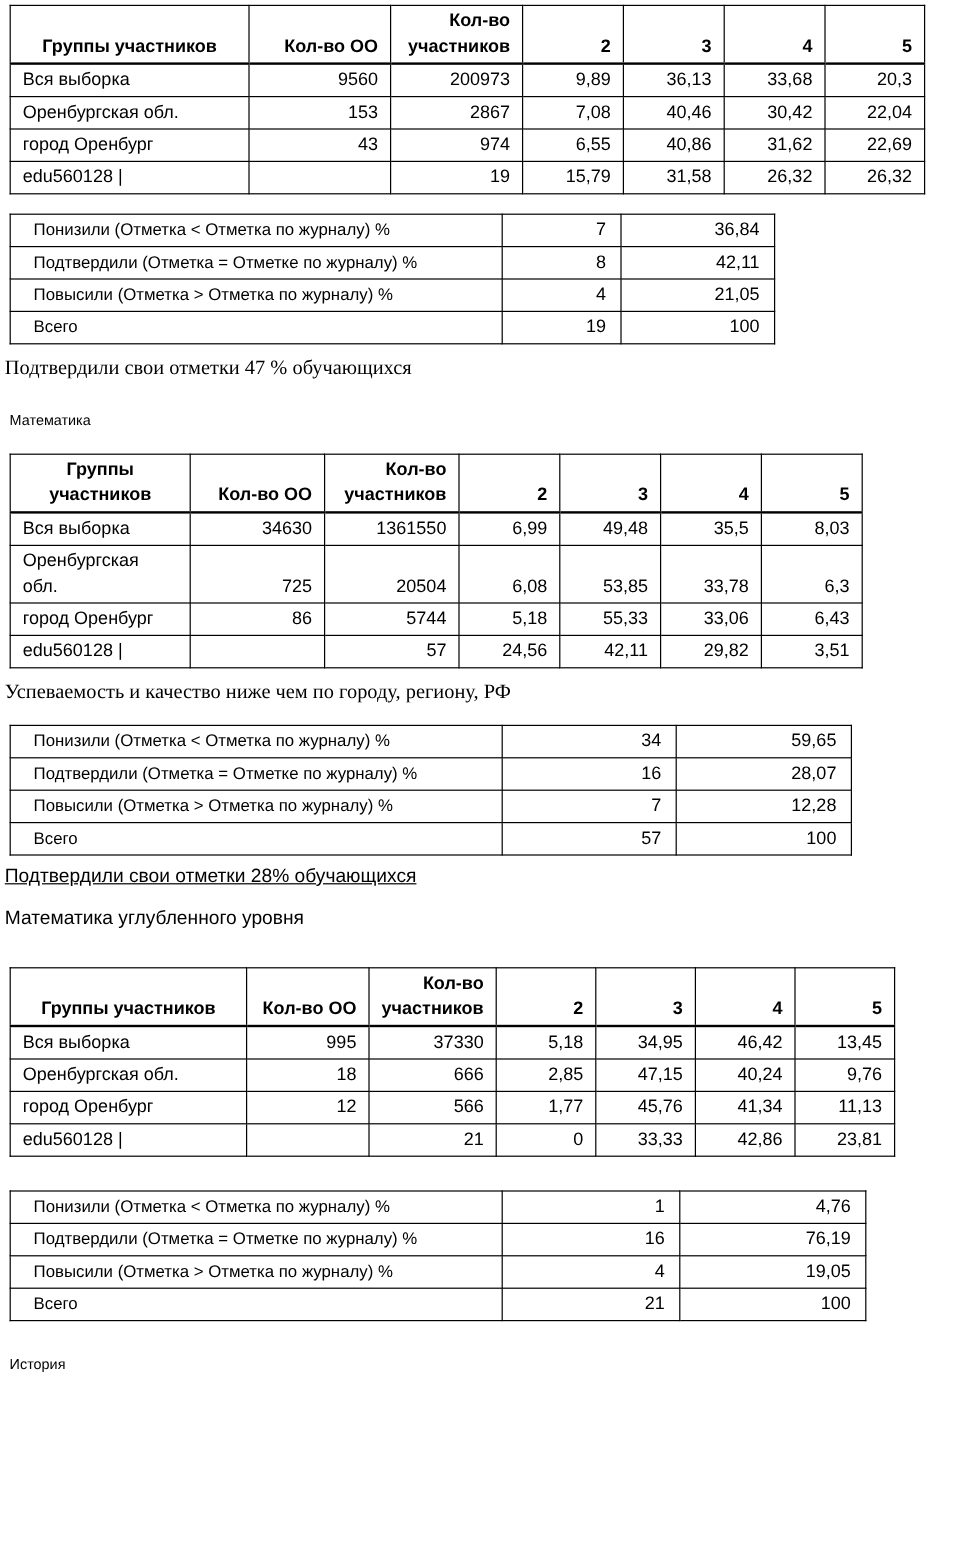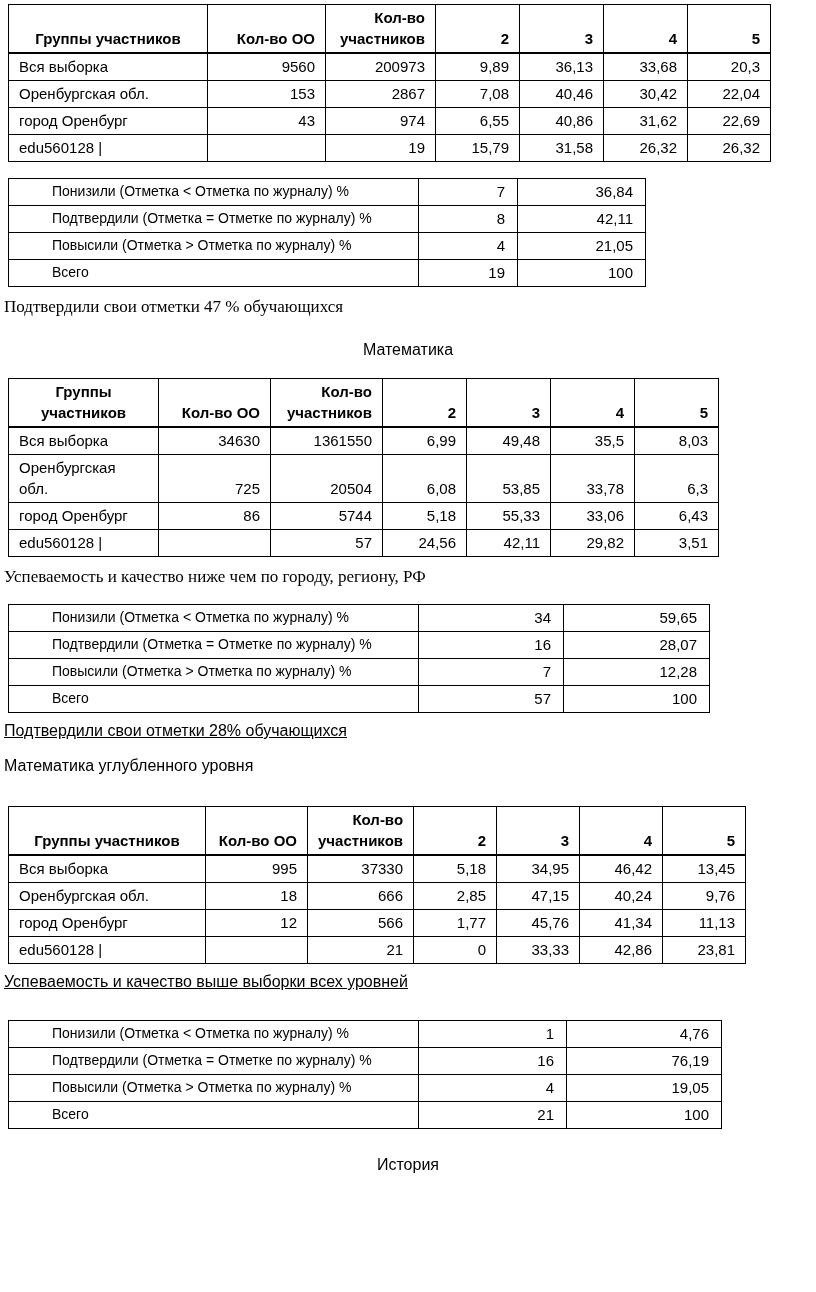--- a/index.html
+++ b/index.html
@@ -13,30 +13,30 @@
       vertical-align:bottom;
       padding:2px 10px 3px 10px;
       font-size:15px; line-height:21px;
       overflow:hidden; word-wrap:break-word;
   }
   .doc th { font-weight:bold; text-align:center; border-bottom:2.5px solid #000; }
   .doc th.num, .doc td.num { text-align:right; }
 
   
   table.stat td:first-child {
-      vertical-align:top; padding-left:24px; text-indent:19px; font-size:14px;
+      vertical-align:top; padding-left:0; text-indent:19px; font-size:14px;
   }
   table.stat td.num { padding-right:12px; }
 
   
   #t1 { margin-top:0; }
   .p-serif { font-family:"Liberation Serif", serif; font-size:17px;
              line-height:22px; margin:9px 0 0 -4px; }
   #t2 { margin-top:16px; }
-  .h-center { font-size:16px; line-height:20px; text-align:center;
+  .h-center { font-size:12px; line-height:20px; 
               margin:22px 0 0 0; }
   #t3 { margin-top:18px; }
   #t4 { margin-top:16px; }
   .p-sans { font-size:16px; line-height:21px; margin:7px 0 0 -4px;text-decoration:underline; }
   .h-left { font-size:16px; line-height:20px; margin:15px 0 0 -4px; }
   #t5 { margin-top:30px; }
   #t6 { margin-top:28px; }
   #history-heading { margin-top:26px; }
 </style>
 </head>
@@ -291,21 +291,20 @@
           <td class="num"></td>
           <td class="num">21</td>
           <td class="num">0</td>
           <td class="num">33,33</td>
           <td class="num">42,86</td>
           <td class="num">23,81</td>
         </tr>
       </tbody>
     </table>
 
-  <p class="p-sans">Успеваемость и качество выше выборки всех уровней</p>
 
   <table id="t6" class="doc stat">
     <colgroup>
       <col style="width:410px">
         <col style="width:148px">
         <col style="width:155px">
     </colgroup>
   <tbody>
         <tr>
           <td>Понизили (Отметка &lt; Отметка по журналу) %</td>

